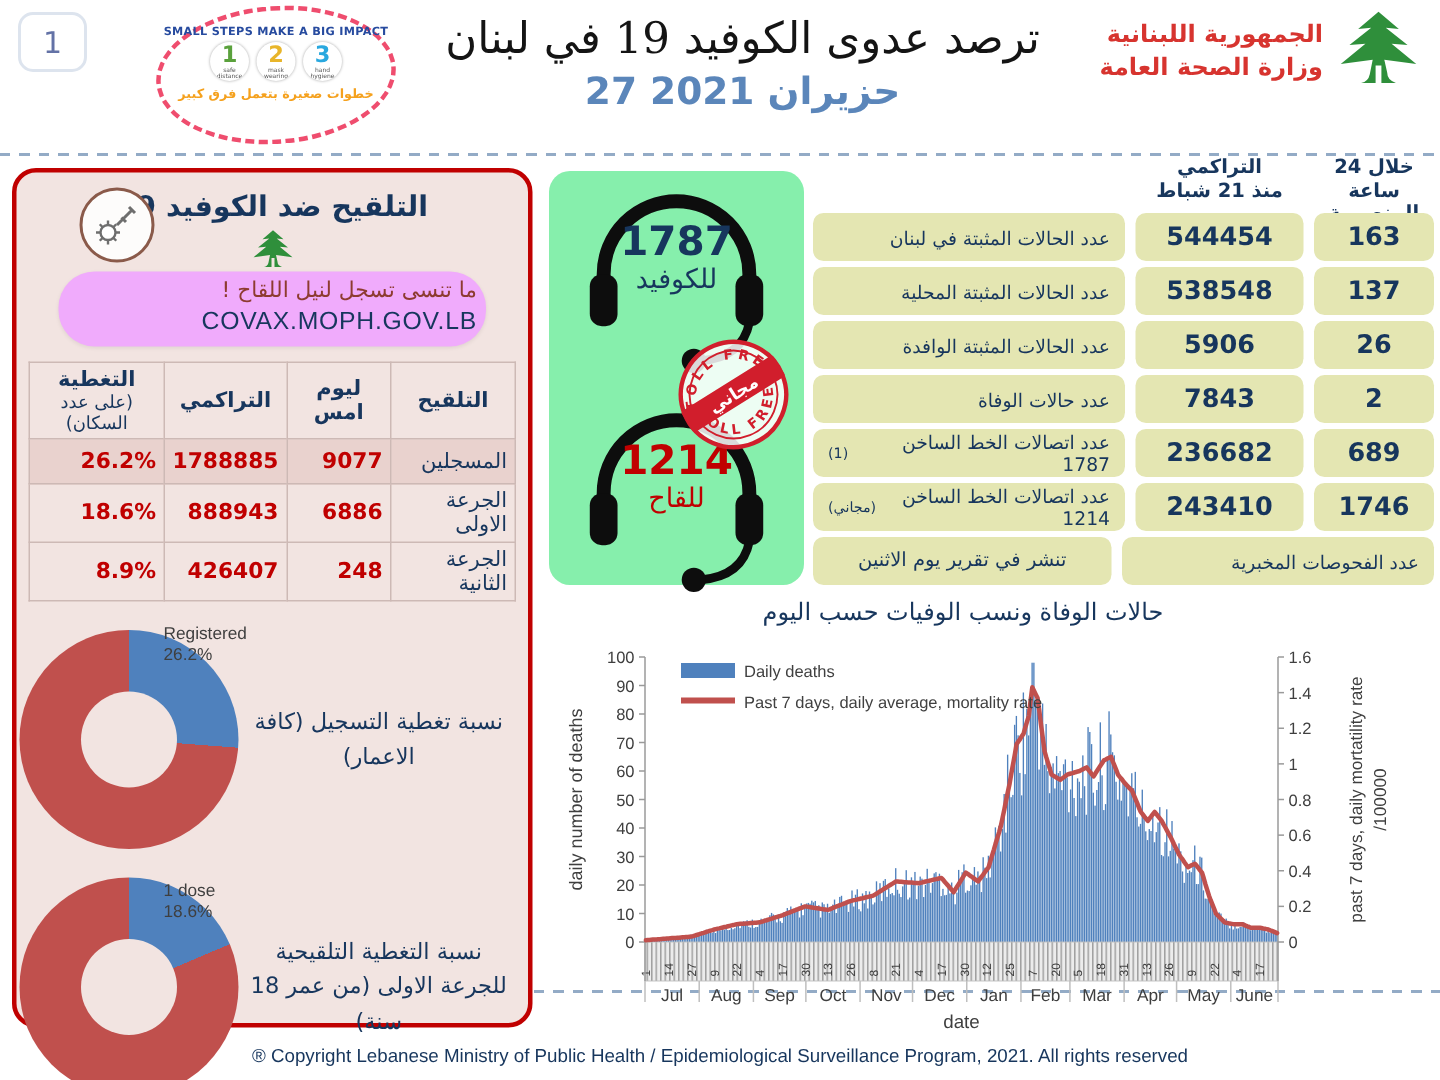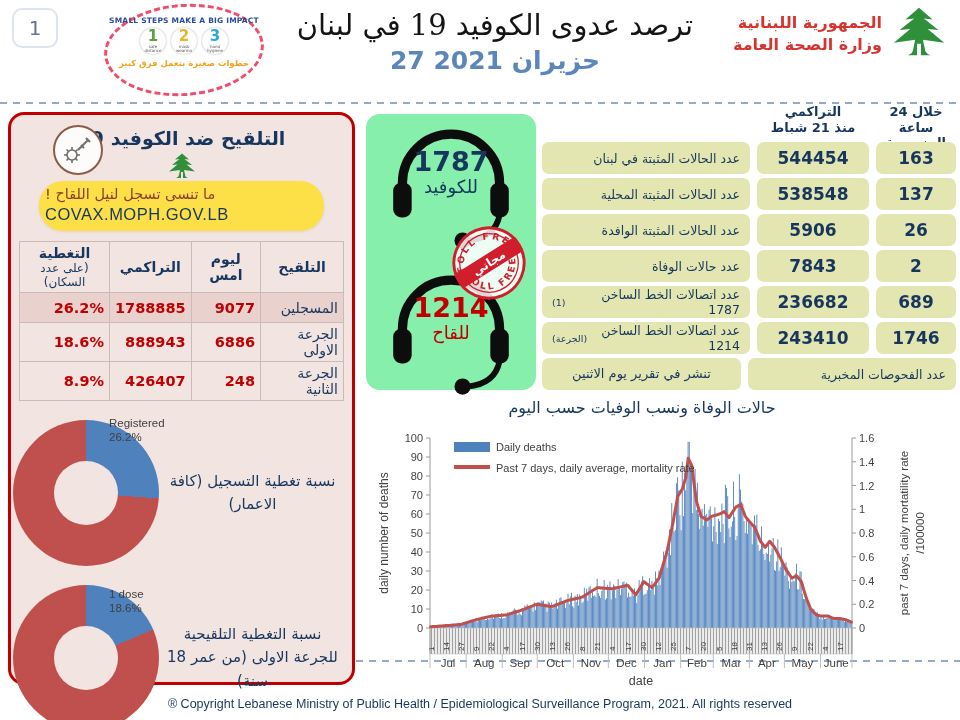--- a/index.html
+++ b/index.html
@@ -37,22 +37,22 @@
   #dash-top{ left:0; width:960px; top:102px;}
   #dash-bottom{ left:356px; width:604px; top:660px;}
 
   
   #vacc-panel{ left:8px; top:112px; width:347px; height:573px; background:#f2e4e1;
     border:3px solid #c00000; border-radius:16px; z-index:1; direction:rtl;}
   #vacc-icon{ position:absolute; left:42px; top:10px; width:50px; height:50px; border-radius:50%;
     border:2.5px solid #8a5a4a; background:#fdfcfb; display:flex; align-items:center; justify-content:center;}
   #vacc-title{ text-align:center; font-size:19px; font-weight:bold; color:#17365d; margin-top:12px;}
   #vacc-cedar{ text-align:center; margin-top:4px; height:26px;}
-  #vacc-bubble{ background:#fde047; border-radius:24px; margin:2px 28px 0 28px; padding:5px 6px 7px 6px;
-    text-align:left; box-shadow:0 1px 3px rgba(0,0,0,.08);}
+  #vacc-bubble{ background:#f0abfc; border-radius:24px; margin:2px 28px 0 28px; padding:5px 6px 7px 6px;
+    text-align:right; box-shadow:0 1px 3px rgba(0,0,0,.08);}
   #vacc-bubble .b1{ color:#8d3b30; font-size:14.5px;}
   #vacc-bubble .b2{ color:#17365d; font-size:16.5px; letter-spacing:.5px; margin-top:3px;
     font-family:"Liberation Sans","DejaVu Sans",sans-serif;}
   #vacc-table{ width:calc(100% - 16px); margin:10px 8px 0 8px; border-collapse:collapse; direction:rtl;}
   #vacc-table th,#vacc-table td{ border:1px solid #cdb9b5; padding:3px 5px; text-align:right;}
   #vacc-table th{ color:#17365d; font-size:14px; text-align:center; height:38px;}
   #vacc-table th .sub{ display:block; font-size:12px; font-weight:normal;}
   #vacc-table td.lbl{ color:#17365d; font-size:14px; height:30px;}
   #vacc-table td.num{ color:#c00000; font-weight:bold; font-size:14.5px; direction:ltr; text-align:right;}
   #vacc-table tr.hl{ background:#e9d2ce;}
@@ -323,21 +323,21 @@
           <div class="box lbl">
             <span>عدد اتصالات الخط الساخن 1787</span>
             <span class="sub">(1)</span>
           </div>
           <div class="box cum">236682</div>
           <div class="box h24">689</div>
         </div>
         <div class="stats-row">
           <div class="box lbl">
             <span>عدد اتصالات الخط الساخن 1214</span>
-            <span class="sub">(الجرعة)</span>
+            <span class="sub">(مجاني)</span>
           </div>
           <div class="box cum">243410</div>
           <div class="box h24">1746</div>
         </div>
         <div class="stats-row">
           <div class="box merged">تنشر في تقرير يوم الاثنين</div>
           <div class="box lbl">
             <span>عدد الفحوصات المخبرية</span>
           </div>
         </div>

